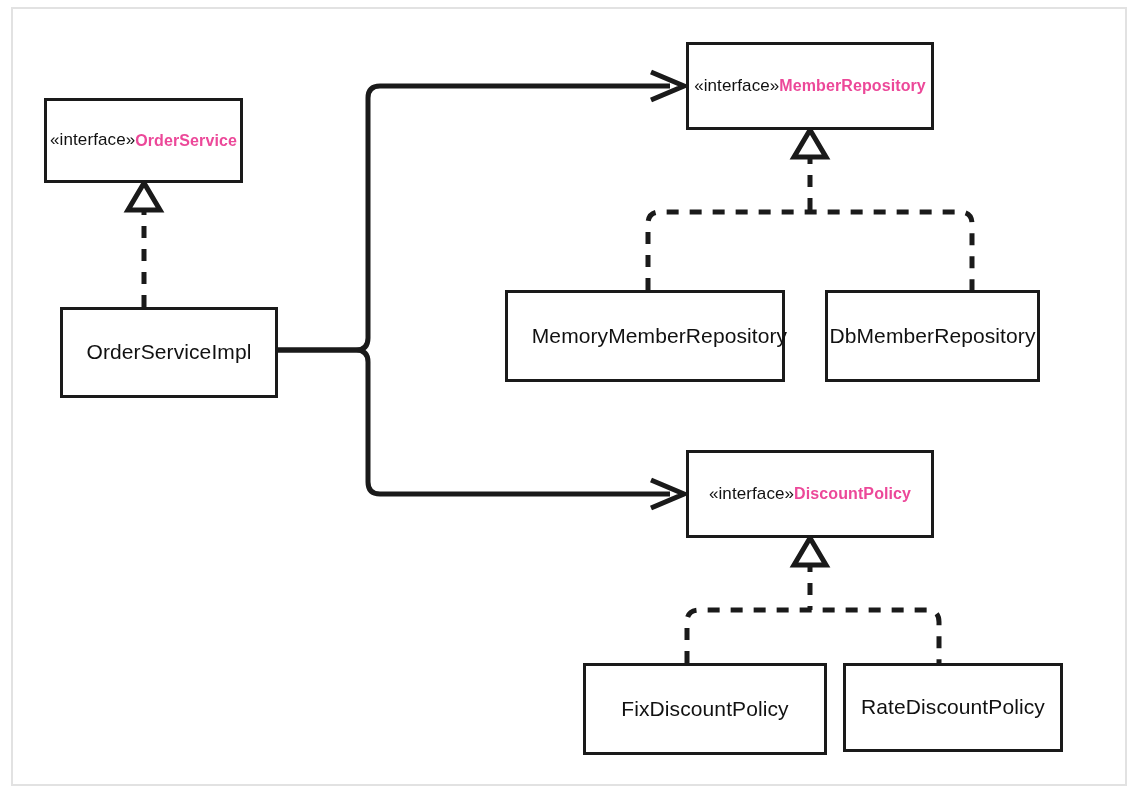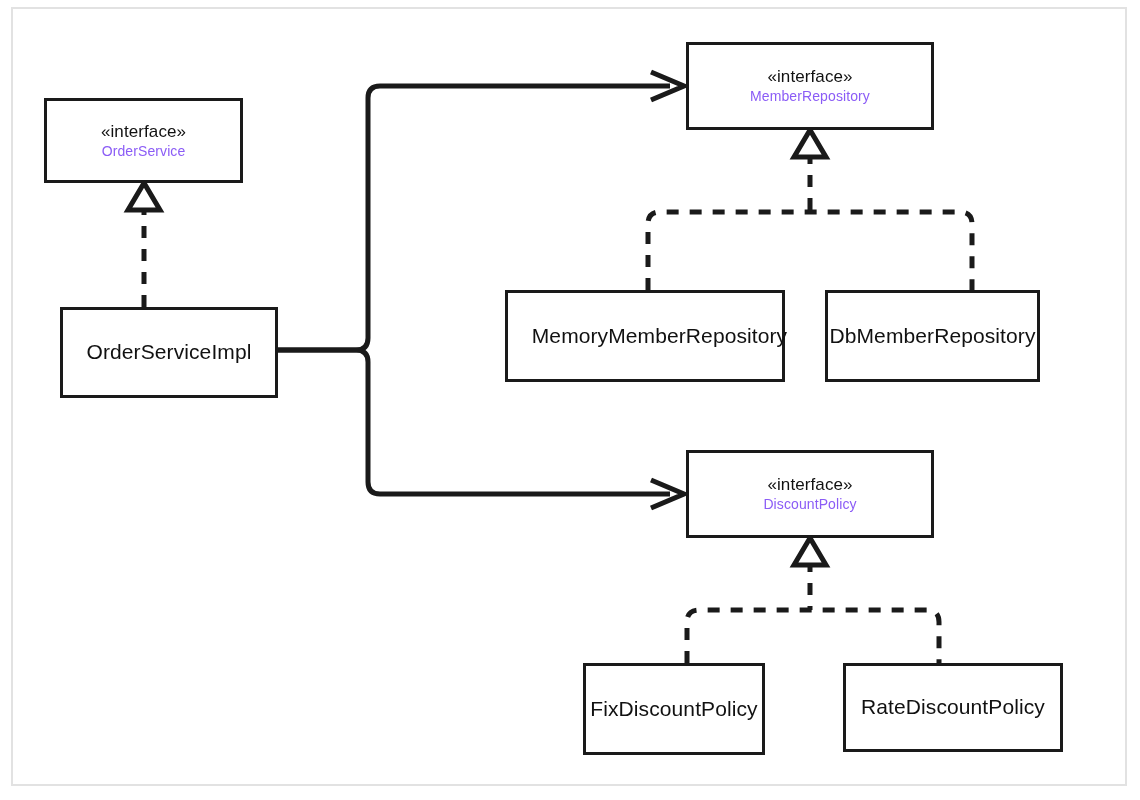--- a/index.html
+++ b/index.html
@@ -35,41 +35,41 @@
     width: 1140px;
     height: 800px;
     pointer-events: none;
   }
   .node {
     position: absolute;
     box-sizing: border-box;
     background: #ffffff;
     border: 3px solid #1a1a1a;
     display: flex;
-    flex-direction: column;
+    flex-direction: row;
     align-items: center;
     justify-content: center;
     text-align: center;
     color: #000000;
     line-height: 1.18;
   }
   .node.iface {
     border-width: 3px;
   }
   .stereotype {
     font-size: 17px;
     font-weight: 400;
     letter-spacing: 0.1px;
     color: #111111;
   }
   .iface-name {
-    font-size: 14px;
-    font-weight: 400;
+    font-size: 16px;
+    font-weight: 700;
     letter-spacing: 0.1px;
-    color: #8b5cf6;
+    color: #ec4899;
     margin-top: 1px;
   }
   .class-name {
     font-size: 21px;
     font-weight: 400;
     letter-spacing: 0.1px;
     color: #111111;
   }
 </style>
 </head>
@@ -131,21 +131,21 @@
 
   <div class="node" style="left:825px; top:290px; width:215px; height:92px;">
     <div class="class-name">DbMemberRepository</div>
   </div>
 
   <div class="node iface" style="left:686px; top:450px; width:248px; height:88px;">
     <div class="stereotype">«interface»</div>
     <div class="iface-name">DiscountPolicy</div>
   </div>
 
-  <div class="node" style="left:583px; top:663px; width:182px; height:92px;">
+  <div class="node" style="left:583px; top:663px; width:244px; height:92px;">
     <div class="class-name">FixDiscountPolicy</div>
   </div>
 
   <div class="node" style="left:843px; top:663px; width:220px; height:89px;">
     <div class="class-name">RateDiscountPolicy</div>
   </div>
 
 </div>
 
 </body></html>

